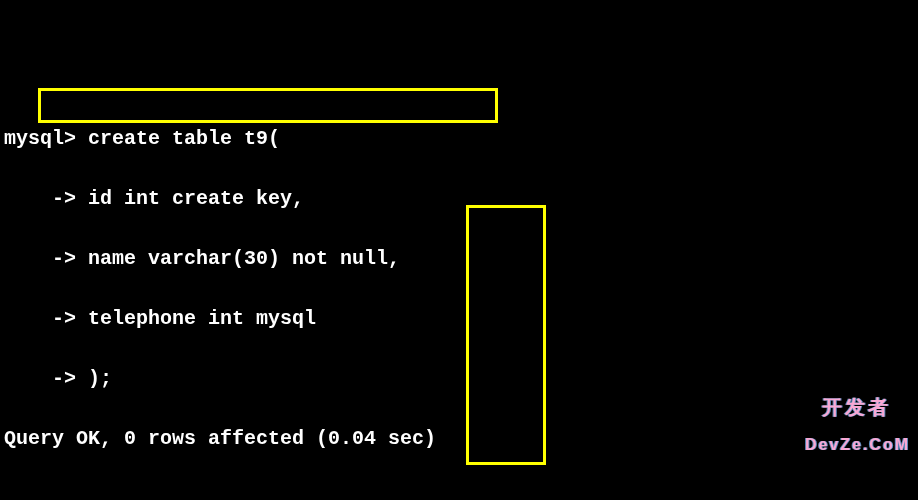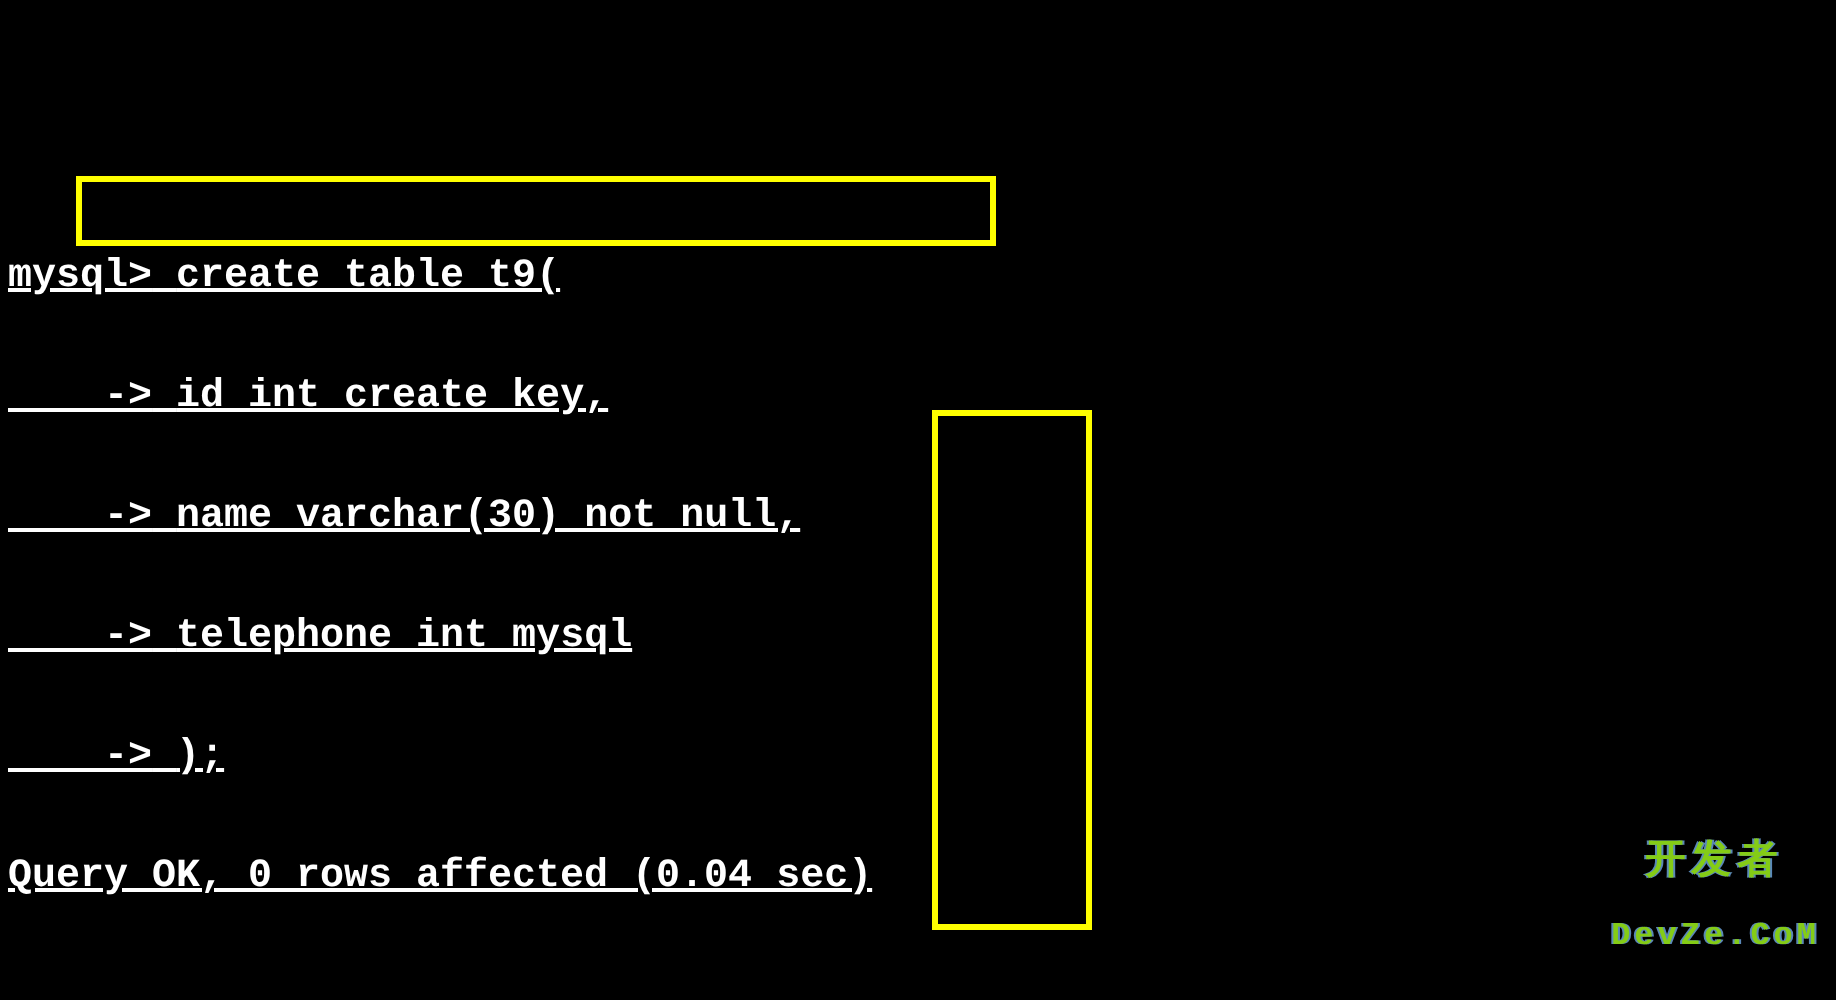--- a/index.html
+++ b/index.html
@@ -16,21 +16,20 @@
       line-height: 1.5;
       padding: 4px;
       width: 918px;
       height: 500px;
       position: relative;
       white-space: pre;
       overflow: hidden;
     }
     .terminal-line {
       display: block;
-      text-decoration: underline;
     }
     .highlight-box-1 {
       position: absolute;
       border: 3px solid #ffff00;
       background: transparent;
       pointer-events: none;
     }
     .hb-telephone-line {
       left: 38px;
       top: 88px;
@@ -39,31 +38,31 @@
     }
     .hb-key-column {
       left: 466px;
       top: 205px;
       width: 80px;
       height: 260px;
     }
     .watermark {
       position: absolute;
       right: 8px;
-      bottom: 4px;
-      color: #84cc16;
+      bottom: 27px;
+      color: #f9a8d4;
       font-size: 20px;
       font-weight: bold;
       font-family: "SimHei", "Microsoft YaHei", sans-serif;
       letter-spacing: 3px;
       line-height: 1.0;
       text-shadow: 1px 0 #5a88b8, -1px 0 #5a88b8;
     }
     .watermark .wm-sub {
-      font-family: Liberation Mono, monospace;
+      font-family: Liberation Sans, sans-serif;
       font-size: 16px;
       letter-spacing: 2px;
       display: block;
     }
   </style>
 </head>
 <body>
 
 
 

